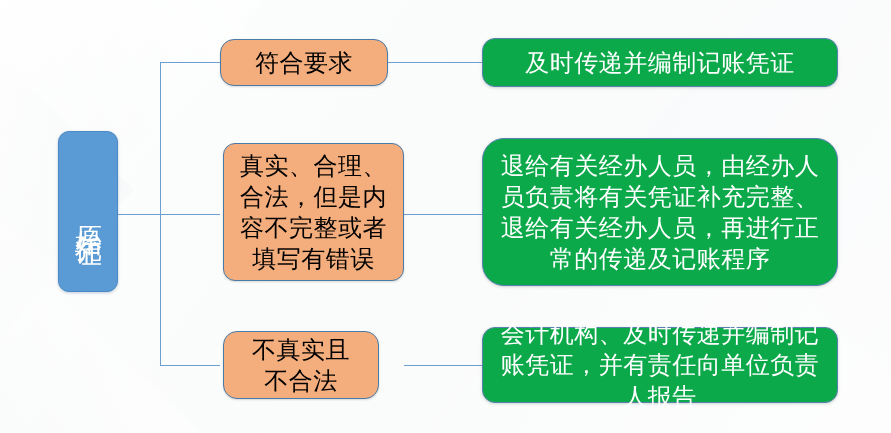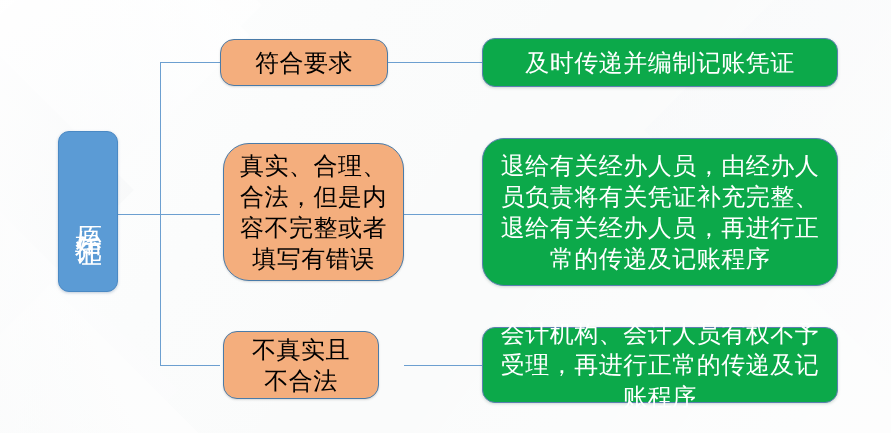--- a/index.html
+++ b/index.html
@@ -175,27 +175,27 @@
 
   <div class="node node-root" style="left:58px; top:131px; width:60px; height:161px;">原始凭证</div>
 
   <div class="node node-cond" style="left:220px; top:39px; width:168px; height:47px;">
     <span class="txt">符合要求</span>
   </div>
   <div class="node node-action" style="left:482px; top:38px; width:356px; height:49px;">
     <span class="txt">及时传递并编制记账凭证</span>
   </div>
 
-  <div class="node node-cond" style="left:223px; top:143px; width:181px; height:138px; border-radius:26px;">
+  <div class="node node-cond" style="left:223px; top:143px; width:181px; height:138px; border-radius:12px;">
     <span class="txt">真实、合理、合法，但是内容不完整或者填写有错误</span>
   </div>
   <div class="node node-action" style="left:482px; top:138px; width:356px; height:148px; border-radius:22px;">
     <span class="txt">退给有关经办人员，由经办人员负责将有关凭证补充完整、退给有关经办人员，再进行正常的传递及记账程序</span>
   </div>
 
   <div class="node node-cond" style="left:223px; top:331px; width:156px; height:68px;">
     <span class="txt">不真实且不合法</span>
   </div>
   <div class="node node-action" style="left:482px; top:327px; width:356px; height:76px;">
-    <span class="txt">会计机构、会计人员有权不予受理，再进行正常的传递及记账程序</span>
+    <span class="txt">会计机构、及时传递并编制记账凭证，并有责任向单位负责人报告</span>
   </div>
 
 </div>
 
 </body></html>

